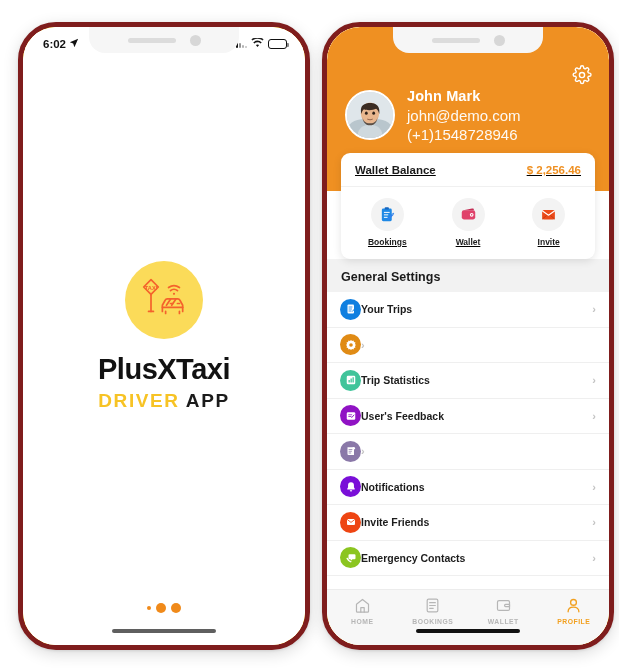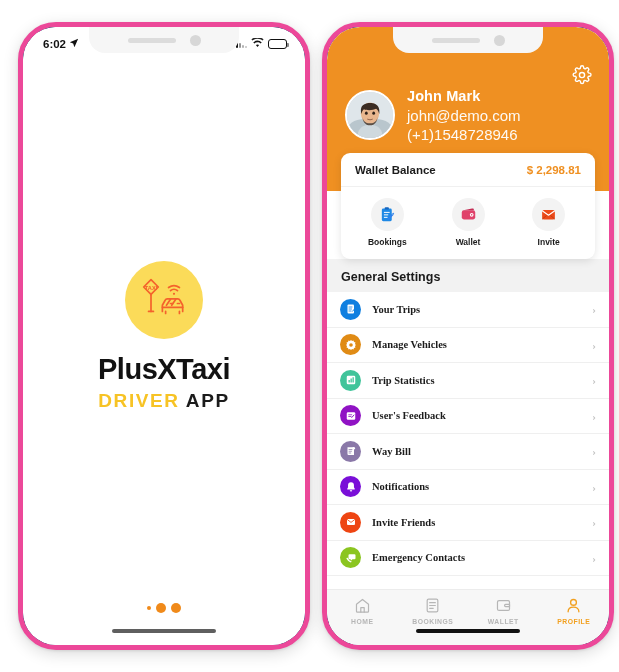--- a/index.html
+++ b/index.html
@@ -8,22 +8,22 @@
     background: #ffffff;
     font-family: "Liberation Sans", sans-serif;
     overflow: hidden;
     position: relative;
   }
   .stage { position: absolute; inset: 0; display: flex; }
 
   
   .phone {
     position: absolute;
-    background: #0c4a6e;
-    border: 5px solid #ec4899;
+    background: #fde047;
+    border: 5px solid #7f1d1d;
     border-radius: 38px;
     box-shadow: 0 4px 16px rgba(0,0,0,0.14), 0 1px 3px rgba(0,0,0,0.10);
     overflow: hidden;
   }
   .phone-inner {
     position: absolute; inset: 0;
     border-radius: 33px;
     overflow: hidden;
     background: #fff;
   }
@@ -116,21 +116,21 @@
   }
   .avatar svg { display:block; width:100%; height:100%; }
   .prof-meta { color: #fff; line-height: 1.28; }
   .prof-name { font-size: 14.5px; font-weight: bold; letter-spacing: .1px; }
   .prof-mail, .prof-phone { font-size: 15px; opacity: .95; }
 
   
   .wallet-card {
     margin: -38px 14px 0 14px; background: #fff; border-radius: 9px;
     box-shadow: 0 2px 9px rgba(0,0,0,0.11);
-    position: relative; z-index: 5; flex: 0 0 auto;
+    position: relative; z-index: 5; flex: 0 0 auto; text-decoration: underline;
   }
   .wallet-top {
     display: flex; align-items: center; justify-content: space-between;
     padding: 11px 14px 10px 14px; border-bottom: 1px solid #f0f0f0;
   }
   .wallet-label { font-size: 11.5px; font-weight: bold; color: #1c1c1c; }
   .wallet-amount { font-size: 11.5px; font-weight: bold; color: #ef9022; }
   .quick-row { display: flex; padding: 11px 6px 12px 6px; }
   .quick { flex: 1; display: flex; flex-direction: column; align-items: center; gap: 6px; cursor: pointer; }
   .quick-ic {
@@ -139,23 +139,23 @@
   }
   .quick-lb { font-size: 8.5px; font-weight: bold; color: #1c1c1c; }
 
   
   .sect-head {
     background: #f2f2f2; padding: 11px 14px 8px 14px;
     font-size: 12.5px; font-weight: bold; color: #1a1a1a; flex: 0 0 auto;
   }
   .settings-list { flex: 1 1 auto; overflow: hidden; background: #fff; }
   .srow {
-    display: flex; align-items: center; gap: 11px;
+    display: flex; align-items: center; 
     padding: 0 13px; height: 35.5px;
-    border-bottom: 1px solid #efefef; cursor: pointer; background: #fff; font-family: Liberation Serif, serif;
+    border-bottom: 1px solid #efefef; cursor: pointer; background: #fff;
   }
   .srow-ic { width: 21px; height: 21px; border-radius: 50%; flex:0 0 auto;
              display:flex; align-items:center; justify-content:center; }
   .srow-lb { flex: 1; font-size: 10.5px; font-weight: bold; color: #1c1c1c; }
   .chev { color: #c3c3c3; font-size: 11px; font-weight: bold; }
 
   
   .tabbar {
     flex: 0 0 auto; height: 56px; background: #f7f7f7;
     border-top: 1px solid #ececec;
@@ -283,21 +283,21 @@
               <div class="prof-name">John Mark</div>
               <div class="prof-mail">john@demo.com</div>
               <div class="prof-phone">(+1)1548728946</div>
             </div>
           </div>
         </div>
 
         <div class="wallet-card">
           <div class="wallet-top">
             <span class="wallet-label">Wallet Balance</span>
-            <span class="wallet-amount">$ 2,298.81</span>
+            <span class="wallet-amount">$ 2,256.46</span>
           </div>
           <div class="quick-row">
 
             <div class="quick">
               <div class="quick-ic">
                 <svg width="17" height="17" viewBox="0 0 24 24">
                   <rect x="4" y="3.5" width="14" height="18" rx="2" fill="#1e88e5"></rect>
                   <rect x="8" y="1.6" width="6" height="3.4" rx="1.3" fill="#1565c0"></rect>
                   <path d="M7.5 9h7M7.5 12.5h5M7.5 16h4" stroke="#fff" stroke-width="1.4" stroke-linecap="round"></path>
                   <path d="M13 18.5l7-7.5" stroke="#2f80ed" stroke-width="2.6" stroke-linecap="round"></path>
@@ -350,21 +350,20 @@
             <span class="chev">›</span>
           </div>
 
           <div class="srow">
             <span class="srow-ic" style="background:#e08b15">
               <svg width="12" height="12" viewBox="0 0 24 24" fill="#fff">
                   <path d="M12 2l2.2 2.1L17 3l1 3 3 1-1.1 2.8L22 12l-2.1 2.2L21 17l-3 1-1 3-2.8-1.1L12 22l-2.2-2.1L7 21l-1-3-3-1 1.1-2.8L2 12l2.1-2.2L3 7l3-1 1-3 2.8 1.1z"></path>
                   <circle cx="12" cy="12" r="3.6" fill="#e08b15"></circle>
                 </svg>
             </span>
-            <span class="srow-lb">Manage Vehicles</span>
             <span class="chev">›</span>
           </div>
 
           <div class="srow">
             <span class="srow-ic" style="background:#40c49a">
               <svg width="12" height="12" viewBox="0 0 24 24">
                   <rect x="3.5" y="3.5" width="17" height="17" rx="2.5" fill="#fff"></rect>
                   <rect x="7" y="12" width="2.6" height="5" fill="#40c49a"></rect>
                   <rect x="11" y="9" width="2.6" height="8" fill="#40c49a"></rect>
                   <rect x="15" y="6.5" width="2.6" height="10.5" fill="#40c49a"></rect>
@@ -387,21 +386,20 @@
           </div>
 
           <div class="srow">
             <span class="srow-ic" style="background:#8a78a8">
               <svg width="12" height="12" viewBox="0 0 24 24">
                   <path d="M5 4.5h11a2 2 0 0 1 2 2V20H7a2 2 0 0 1-2-2z" fill="#fff"></path>
                   <path d="M8 9h6M8 12.5h5M8 16h3.5" stroke="#8a78a8" stroke-width="1.5" stroke-linecap="round"></path>
                   <circle cx="17.5" cy="6.5" r="2.6" fill="#fff"></circle>
                 </svg>
             </span>
-            <span class="srow-lb">Way Bill</span>
             <span class="chev">›</span>
           </div>
 
           <div class="srow">
             <span class="srow-ic" style="background:#7a0fd8">
               <svg width="12" height="12" viewBox="0 0 24 24" fill="#fff">
                   <path d="M12 2.6a5.9 5.9 0 0 1 5.9 5.9v4.1l1.6 2.8c.4.8-.1 1.7-1 1.7H5.5c-.9 0-1.4-.9-1-1.7l1.6-2.8V8.5A5.9 5.9 0 0 1 12 2.6z"></path>
                   <path d="M9.6 18.6h4.8a2.4 2.4 0 0 1-4.8 0z"></path>
                 </svg>
             </span>

